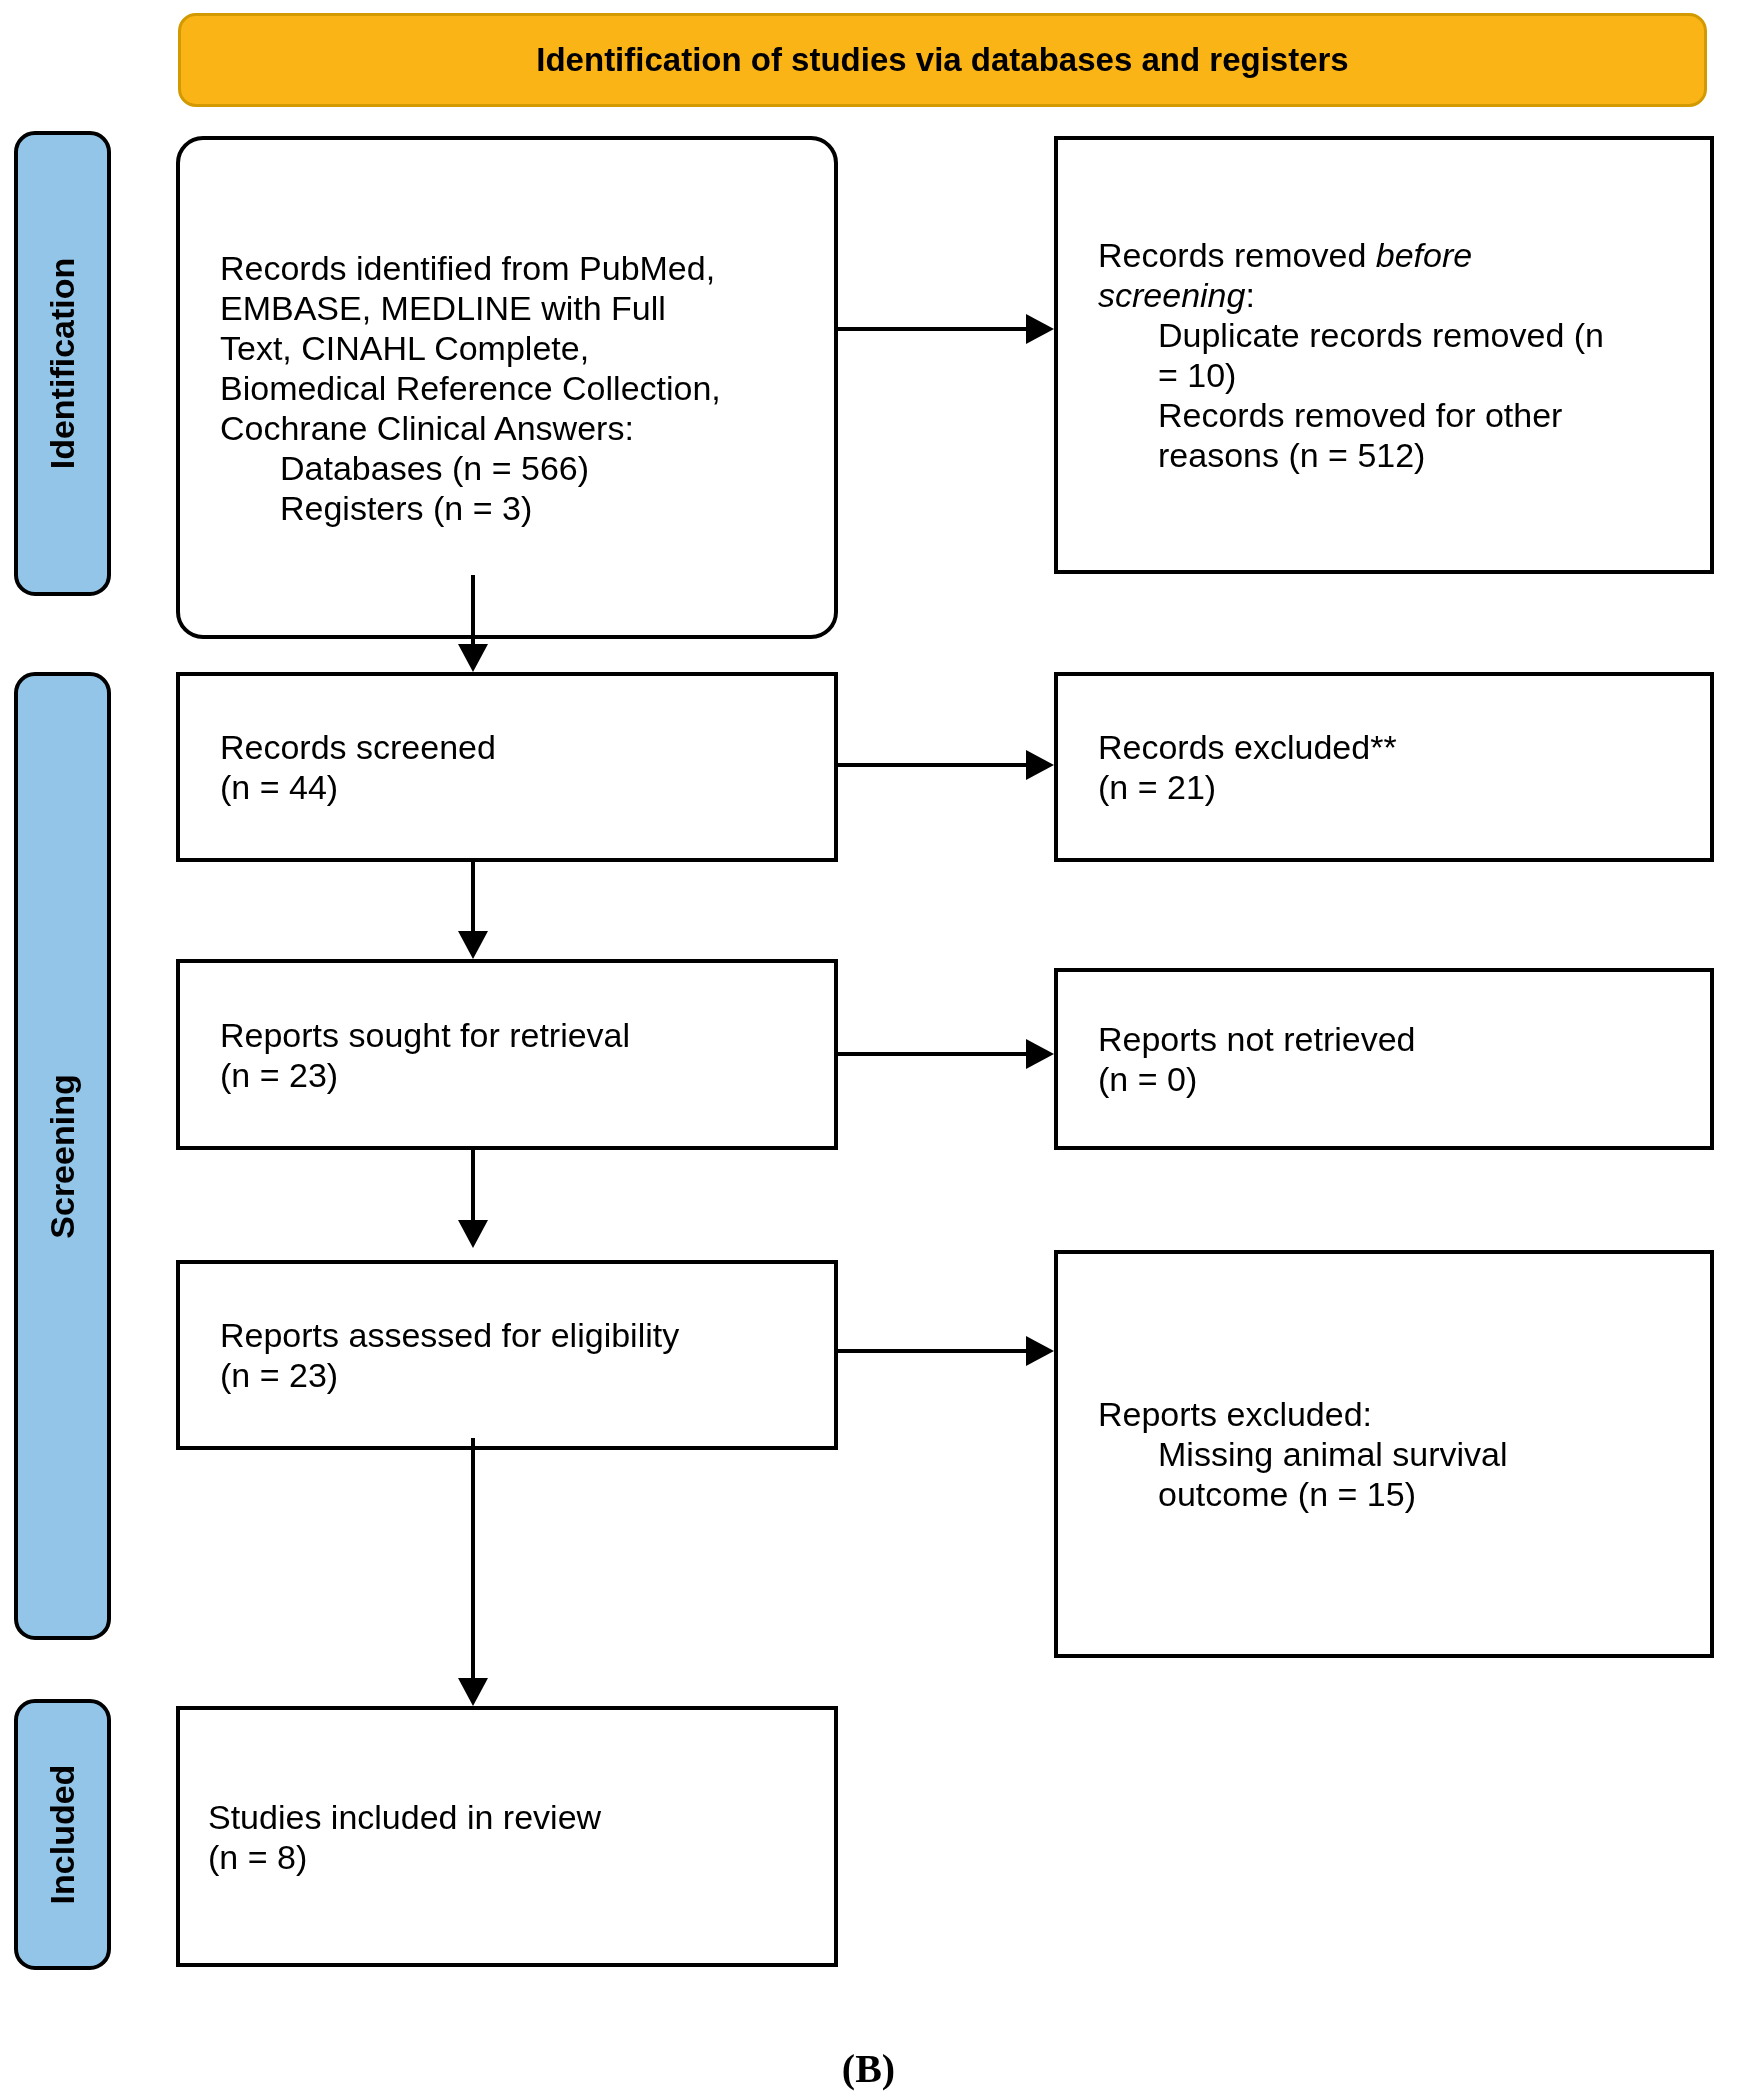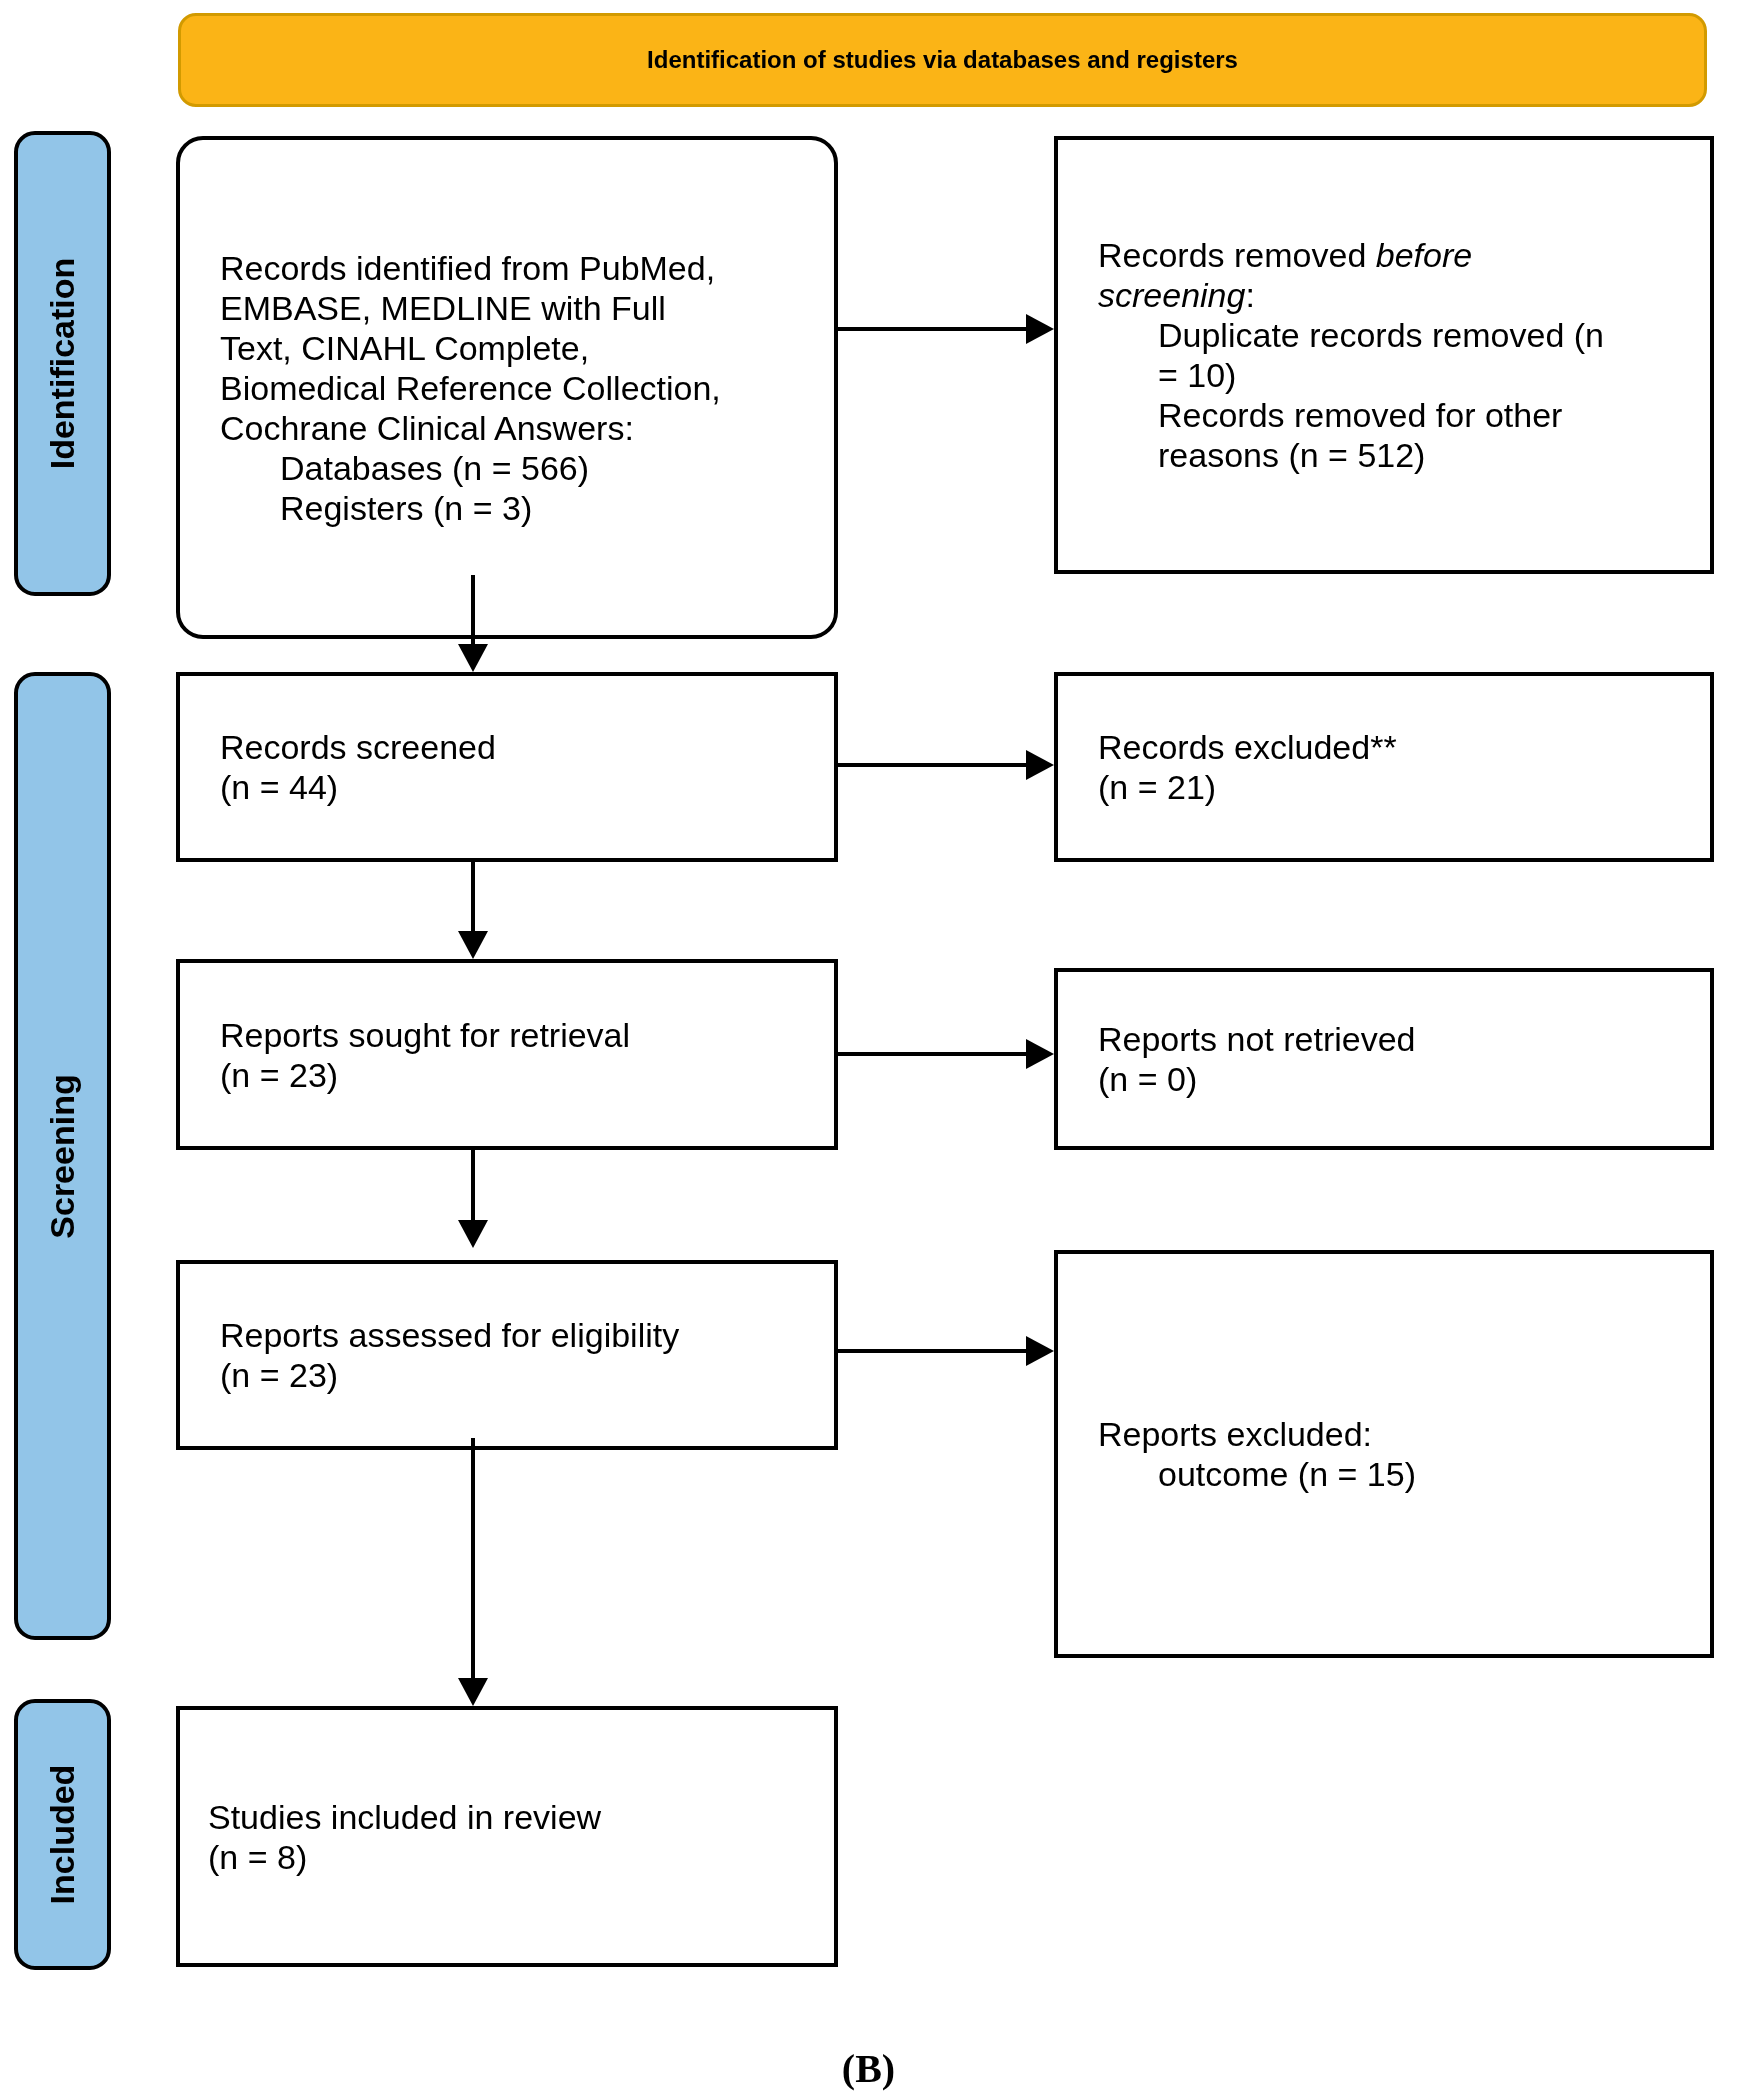--- a/index.html
+++ b/index.html
@@ -21,21 +21,21 @@
     width: 1529px; height: 94px;
     box-sizing: border-box;
     background: #FBB416;
     border: 3.5px solid #D29A00;
     border-radius: 18px;
     display: flex;
     align-items: center;
     justify-content: center;
   }
   .banner .txt {
-    font-size: 24px;
+    font-size: 33px;
     font-weight: bold;
     white-space: nowrap;
   }
   .sidebar {
     position: absolute;
     box-sizing: border-box;
     left: 14px;
     width: 97px;
     background: #92C5E8;
     border: 4px solid #000000;
@@ -165,20 +165,21 @@
     <div class="ln">(n = 21)</div>
   </div>
 
   <div class="box" style="left:1054px; top:968px; width:660px; height:182px;">
     <div class="ln">Reports not retrieved</div>
     <div class="ln">(n = 0)</div>
   </div>
 
   <div class="box" style="left:1054px; top:1250px; width:660px; height:408px;">
     <div class="ln">Reports excluded:</div>
+    <div class="ln indent">Missing animal survival</div>
     <div class="ln indent">outcome (n = 15)</div>
   </div>
 
   <div class="hline" style="left:838px; top:327px;  width:190px;"></div>
   <div class="head-right" style="left:1026px; top:314px;"></div>
 
   <div class="hline" style="left:838px; top:763px; width:190px;"></div>
   <div class="head-right" style="left:1026px; top:750px;"></div>
 
   <div class="hline" style="left:838px; top:1052px; width:190px;"></div>

